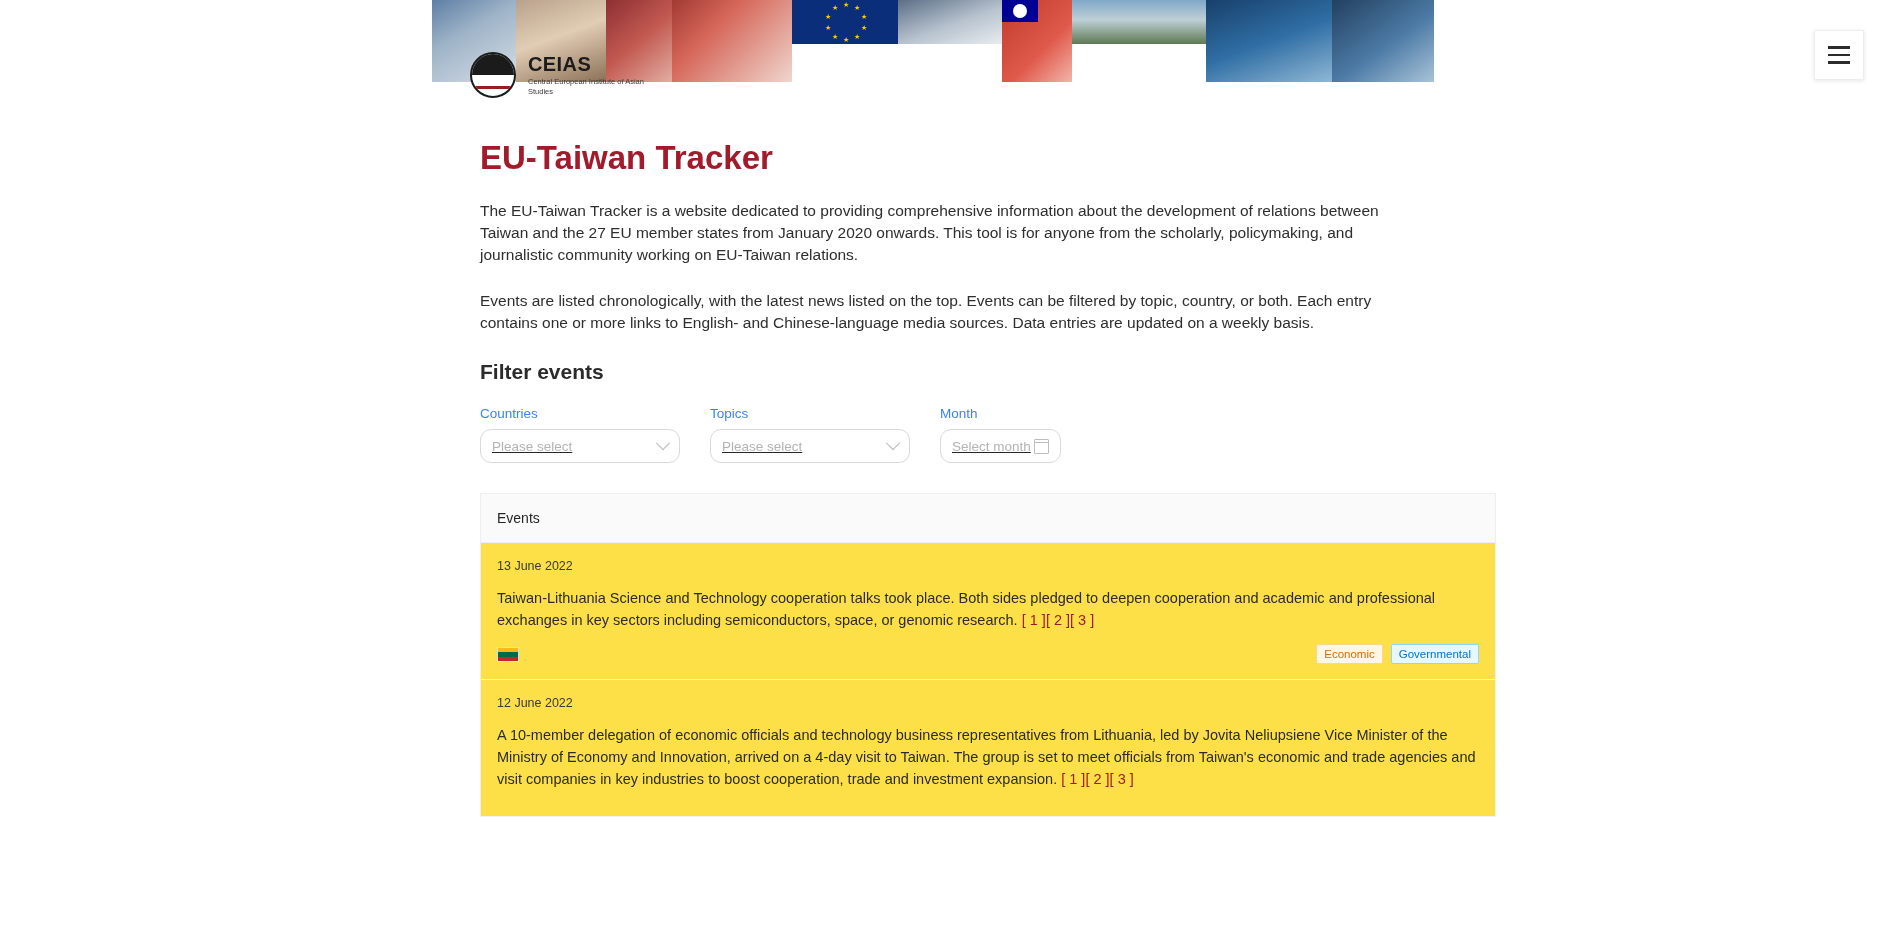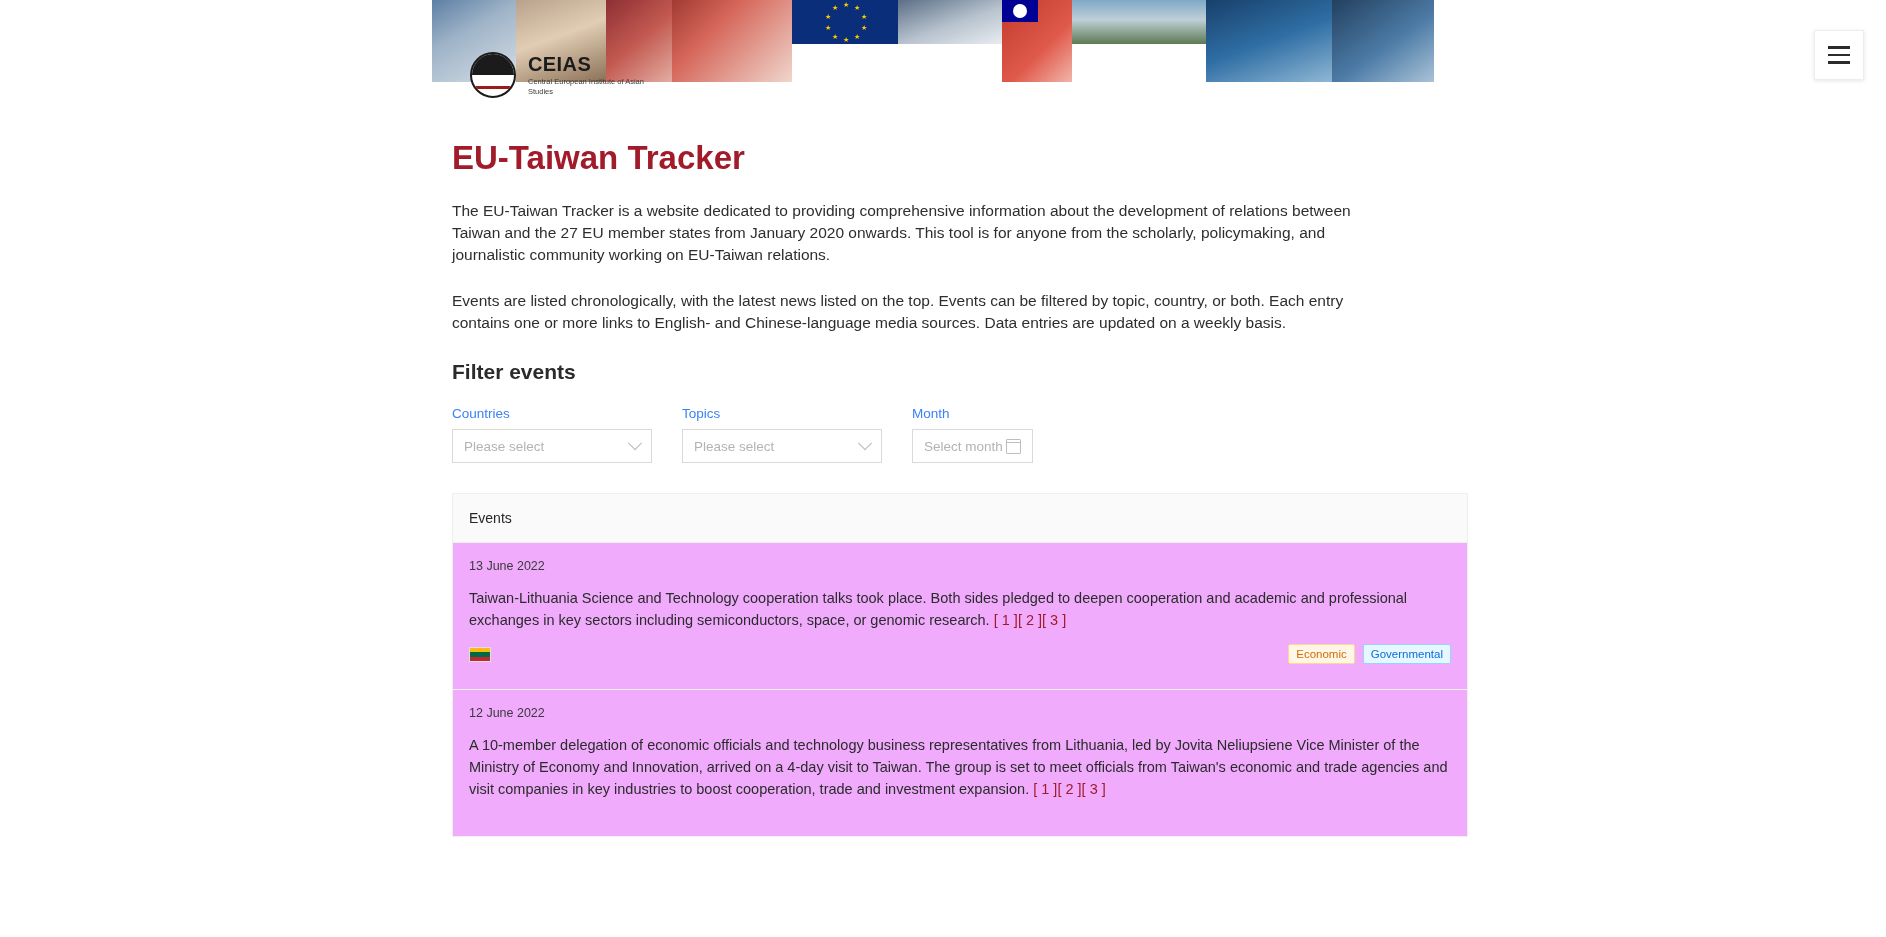--- a/index.html
+++ b/index.html
@@ -143,21 +143,21 @@
   }
   .menu-btn i {
     display: block;
     width: 22px; height: 2.5px;
     background: #2b2b2b;
   }
 
   
   .content {
     position: absolute;
-    left: 452px;
+    left: 480px;
     top: 138px;
     width: 920px;
   }
   h1.page-title {
     font-size: 33px;
     line-height: 40px;
     font-weight: bold;
     color: #a11b2b;
     margin: 0 0 22px 0;
   }
@@ -195,28 +195,29 @@
   .filter-field { display: flex; flex-direction: column; }
   .filter-label {
     font-size: 13.5px;
     color: #3b82f6;
     margin-bottom: 8px;
   }
   .select-box {
     width: 200px;
     height: 34px;
     border: 1px solid #d9d9d9;
-    border-radius: 0;
+    border-radius: 11px;
     background: #fff;
     display: flex;
     align-items: center;
     justify-content: space-between;
     padding: 0 11px;
     box-sizing: border-box;
     cursor: pointer;
+    text-decoration: underline;
   }
   .select-box .ph {
     font-size: 13.5px;
     color: #b3b3b3;
   }
   .chevron {
     width: 9px; height: 9px;
     border-right: 1.4px solid #b9b9b9;
     border-bottom: 1.4px solid #b9b9b9;
     transform: rotate(45deg) translate(-2px,-2px);
@@ -247,23 +248,23 @@
     background: #fafafa;
     border-bottom: 1px solid #efefef;
     height: 48px;
     display: flex;
     align-items: center;
     padding: 0 16px;
     font-size: 14px;
     color: #262626;
   }
   .event-row {
-    padding: 16px 16px 24px 16px;
+    padding: 16px 16px 14px 16px;
     border-bottom: 1px solid #f0f0f0;
-    background: #f0abfc;
+    background: #fde047;
   }
   .event-date {
     font-size: 12.5px;
     color: #3a3a3a;
     margin-bottom: 14px;
   }
   .event-text {
     font-size: 14.5px;
     line-height: 22px;
     color: #2b2b2b;

